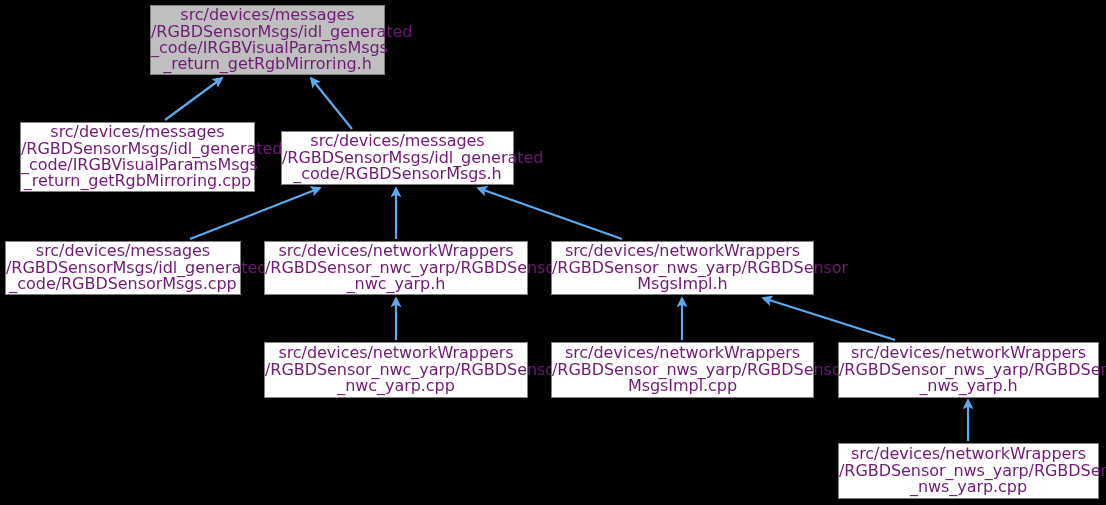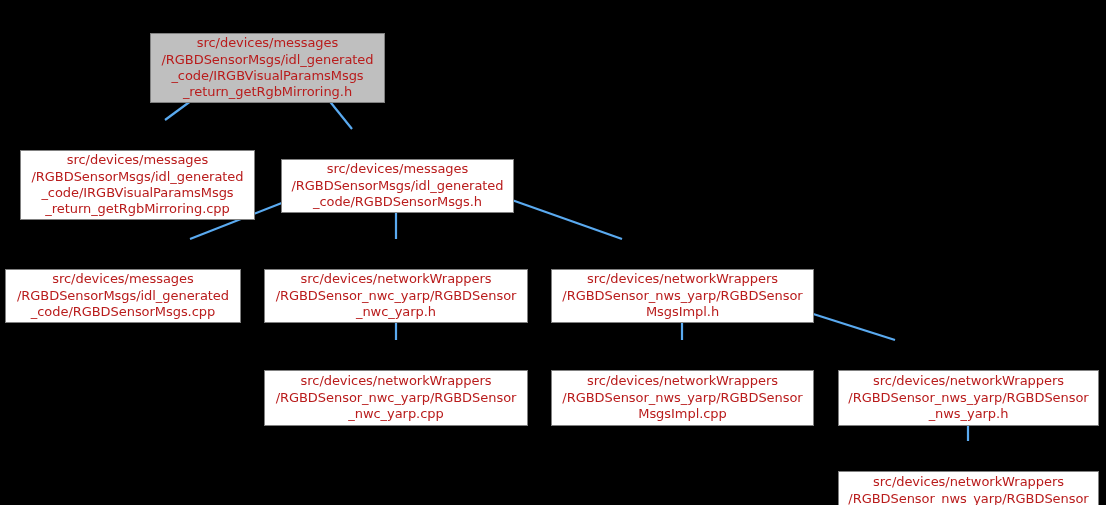--- a/index.html
+++ b/index.html
@@ -21,31 +21,30 @@
     top: 0;
     width: 1106px;
     height: 505px;
     pointer-events: none;
   }
   .node {
     position: absolute;
     box-sizing: border-box;
     border: 1px solid #808080;
     background: #ffffff;
-    color: #b91c1c;
-    font-size: 13px;
+    color: #701a75;
+    font-size: 16px;
     line-height: 16.4px;
     text-align: center;
     display: flex;
     align-items: center;
     justify-content: center;
     white-space: pre-line;
     letter-spacing: -0.05px;
     cursor: pointer;
-    margin-top: 28px;
   }
   .node.root {
     background: #bfbfbf;
   }
   .node-label {
     display: block;
     width: 100%;
     padding: 0 2px;
   }
 </style>

